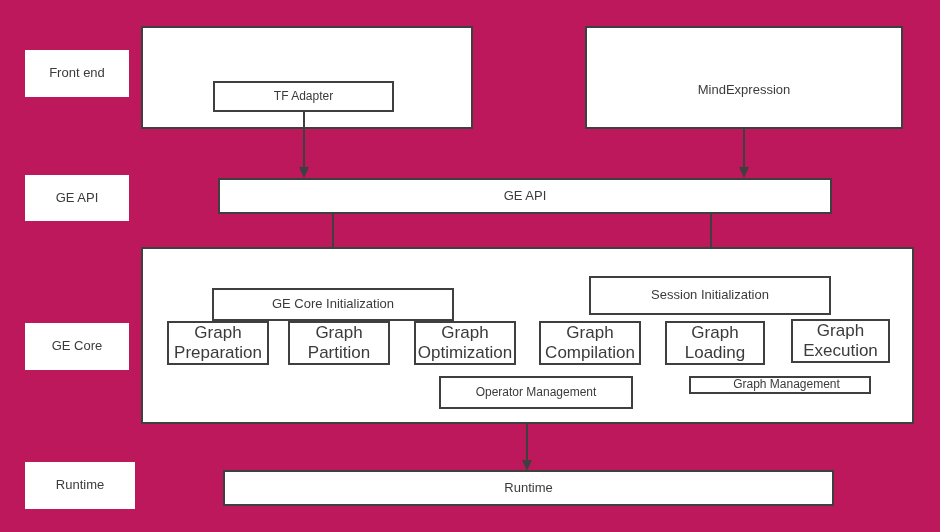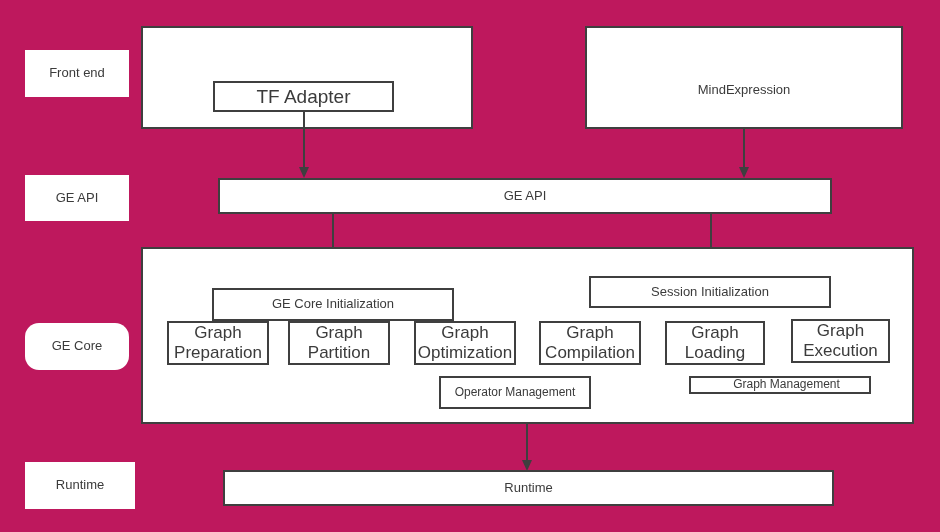--- a/index.html
+++ b/index.html
@@ -80,29 +80,29 @@
 </style>
 </head>
 <body>
 
 <div id="canvas">
 
   <div class="box stage-label" style="left:25px; top:50px; width:104px; height:47px;">Front end</div>
 
   <div class="box stage-label" style="left:25px; top:175px; width:104px; height:46px;">GE API</div>
 
-  <div class="box stage-label" style="left:25px; top:323px; width:104px; height:47px;border-radius:14px;">GE Core</div>
+  <div class="box stage-label" style="left:25px; top:323px; width:104px; height:47px;">GE Core</div>
 
   <div class="box stage-label" style="left:25px; top:462px; width:110px; height:47px;">Runtime</div>
 
   <div class="box outer" style="left:141px; top:26px; width:332px; height:103px;">
     <span class="outer-title">Tensorflow</span>
   </div>
 
-  <div class="box cell" style="left:213px; top:81px; width:181px; height:31px; font-size:19px;">TF Adapter</div>
+  <div class="box cell" style="left:213px; top:81px; width:181px; height:31px; font-size:12px;">TF Adapter</div>
 
   <div class="box outer" style="left:585px; top:26px; width:318px; height:103px;">
     <span class="outer-title" style="margin-top:26px;">MindExpression</span>
   </div>
 
   <div class="arrow" style="left:303px; top:112px; height:66px;">
     <div class="shaft" style="height:55px;"></div>
     <div class="head" style="top:55px;"></div>
   </div>
 
@@ -120,42 +120,42 @@
 
   <div class="arrow" style="left:710px; top:214px; height:62px;">
     <div class="shaft" style="height:51px;"></div>
     <div class="head" style="top:51px;"></div>
   </div>
 
   <div class="box panel" style="left:141px; top:247px; width:773px; height:177px;"></div>
 
   <div class="box cell" style="left:212px; top:288px; width:242px; height:33px; font-size:13px;">GE Core Initialization</div>
 
-  <div class="box cell" style="left:589px; top:276px; width:242px; height:32px; font-size:13px;">Session Initialization</div>
+  <div class="box cell" style="left:589px; top:276px; width:242px; height:39px; font-size:13px;">Session Initialization</div>
 
   <div class="box cell" style="left:167px; top:321px; width:102px; height:44px;">Graph
 Preparation</div>
 
   <div class="box cell" style="left:288px; top:321px; width:102px; height:44px;">Graph
 Partition</div>
 
   <div class="box cell" style="left:414px; top:321px; width:102px; height:44px;">Graph
 Optimization</div>
 
   <div class="box cell" style="left:539px; top:321px; width:102px; height:44px;">Graph
 Compilation</div>
 
   <div class="box cell" style="left:665px; top:321px; width:100px; height:44px;">Graph
 Loading</div>
 
   <div class="box cell" style="left:791px; top:319px; width:99px; height:44px;">Graph
 Execution</div>
 
 
-  <div class="box cell-sm" style="left:439px; top:376px; width:152px; height:33px;">Operator Management</div>
+  <div class="box cell-sm" style="left:439px; top:376px; width:194px; height:33px;">Operator Management</div>
 
   <div class="box cell-sm" style="left:689px; top:376px; width:182px; height:18px;padding-left:13px;">Graph Management</div>
 
   <div class="arrow" style="left:526px; top:424px; height:47px;">
     <div class="shaft" style="height:36px;"></div>
     <div class="head" style="top:36px;"></div>
   </div>
 
   <div class="box bar" style="left:223px; top:470px; width:611px; height:36px;">Runtime</div>
 

